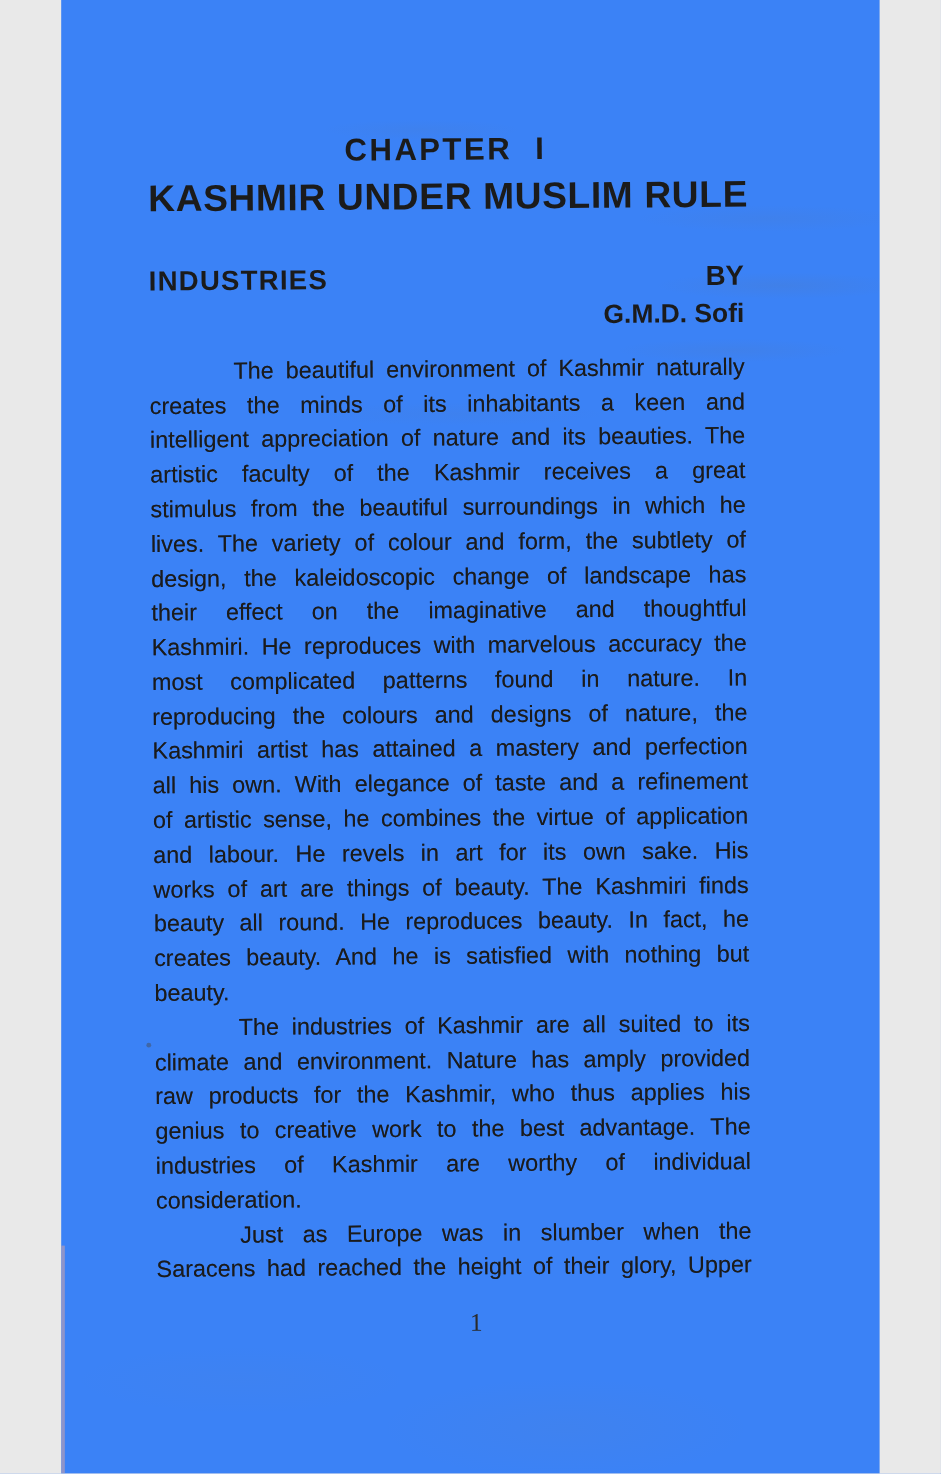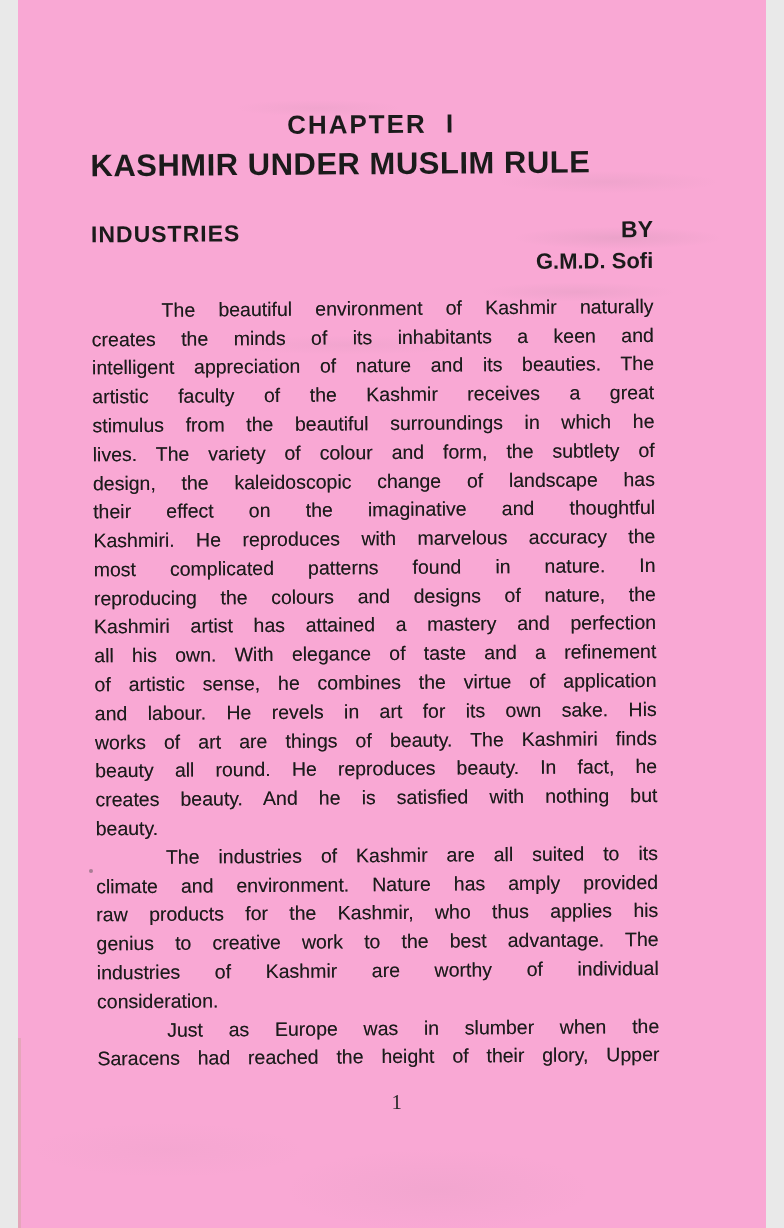--- a/index.html
+++ b/index.html
@@ -1,21 +1,21 @@
 <!DOCTYPE html>
 <html><head>
 <meta charset="utf-8">
 <style>
   html, body { margin: 0; padding: 0; background: #e9e9e9; }
   .page {
     position: relative;
-    width: 748px;
+    width: 682px;
     height: 1228px;
     margin: 0 auto;
-    background: #f9a8d4;
+    background: #3b82f6;
     overflow: hidden;
     font-family: "Liberation Sans", sans-serif;
     color: #1b1b1b;
   }
   
   .page::before {
     content: "";
     position: absolute; inset: 0;
     pointer-events: none;
     background:

